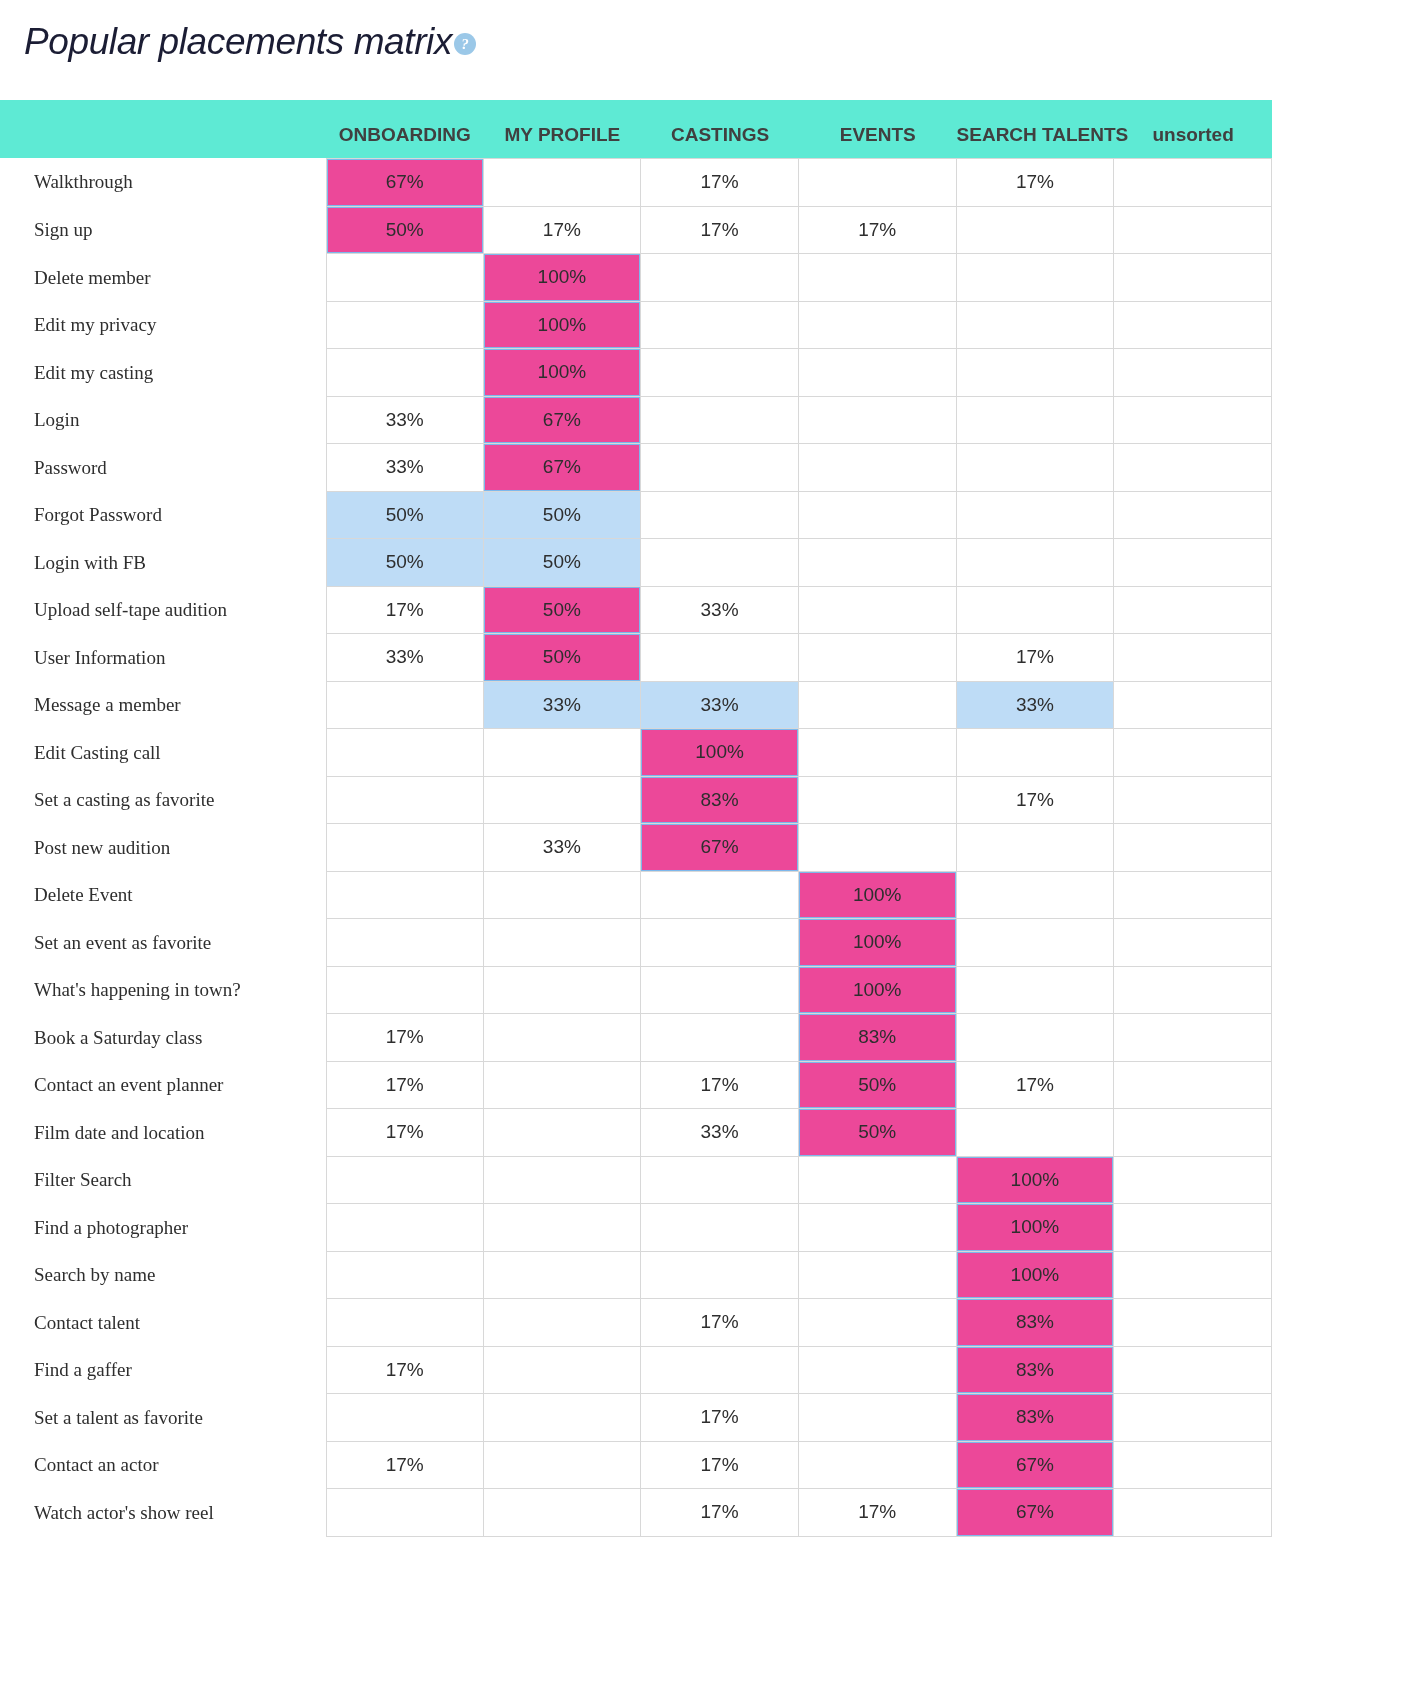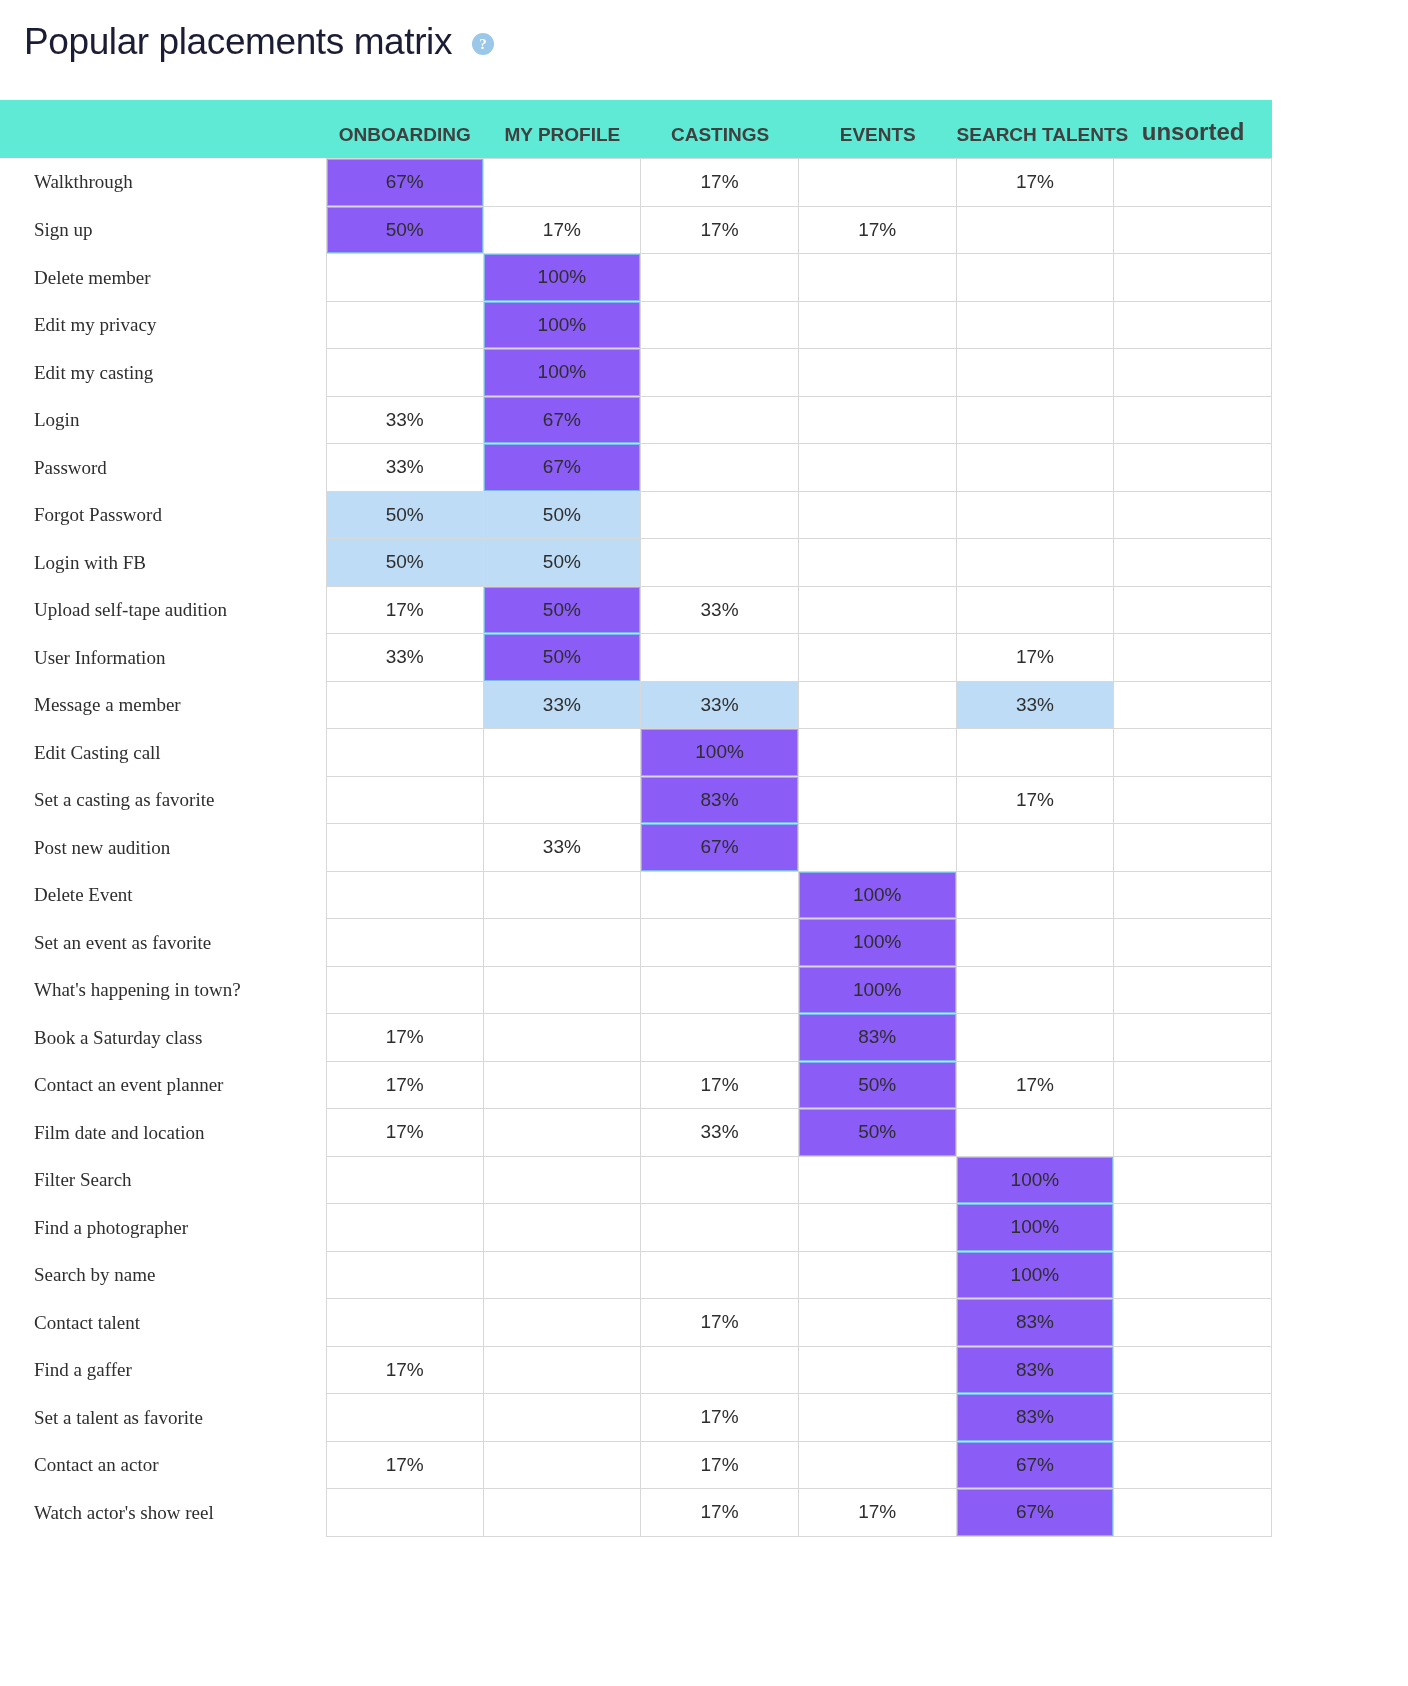--- a/index.html
+++ b/index.html
@@ -20,24 +20,25 @@
     width: 1408px;
     height: 1686px;
     box-sizing: border-box;
     padding: 0;
   }
 
   
   .header {
     display: flex;
     align-items: center;
-    gap: 20px;
+    gap: 2px;
     padding: 20px 0 0 24px;
     height: 62px;
     box-sizing: border-box;
+    font-style: italic;
   }
   .page-title {
     font-size: 37px;
     font-weight: 400;
     color: #1b1d34;
     letter-spacing: -0.4px;
     line-height: 1;
     white-space: nowrap;
   }
   .help-icon {
@@ -87,21 +88,21 @@
     border: none;
     background: #5eead4;
     white-space: nowrap;
   }
   thead th.rowlabel-head {
     text-align: left;
     padding-left: 34px;
   }
   thead th.unsorted-head {
     text-transform: none;
-    font-size: 24px;
+    font-size: 19px;
   }
 
   tbody th.row-label {
     font-size: 19px;
     font-weight: 400;
     color: #2e2e2e;
     text-align: left;
     padding: 0 16px 0 34px;
     height: 46.5px;
     border: none;
@@ -121,21 +122,21 @@
     font-size: 19px;
     color: #2e2e2e;
     background: #ffffff;
     padding: 0;
     position: relative;
   }
   tbody tr:first-child td.cell { border-top: 1px solid #d8d8d8; }
   tbody td.cell.first-data { border-left: 1px solid #d8d8d8; }
 
   tbody td.cell.fill-strong {
-    background: #8b5cf6;
+    background: #ec4899;
     box-shadow: inset 0 0 0 1px #7db8ec;
     margin-left: 12px;
   }
   tbody td.cell.fill-light {
     background: #bedcf6;
     box-shadow: inset 0 0 0 1px #bedcf6;
   }
   tbody td.cell .val {
     display: block;
     line-height: 46.5px;

